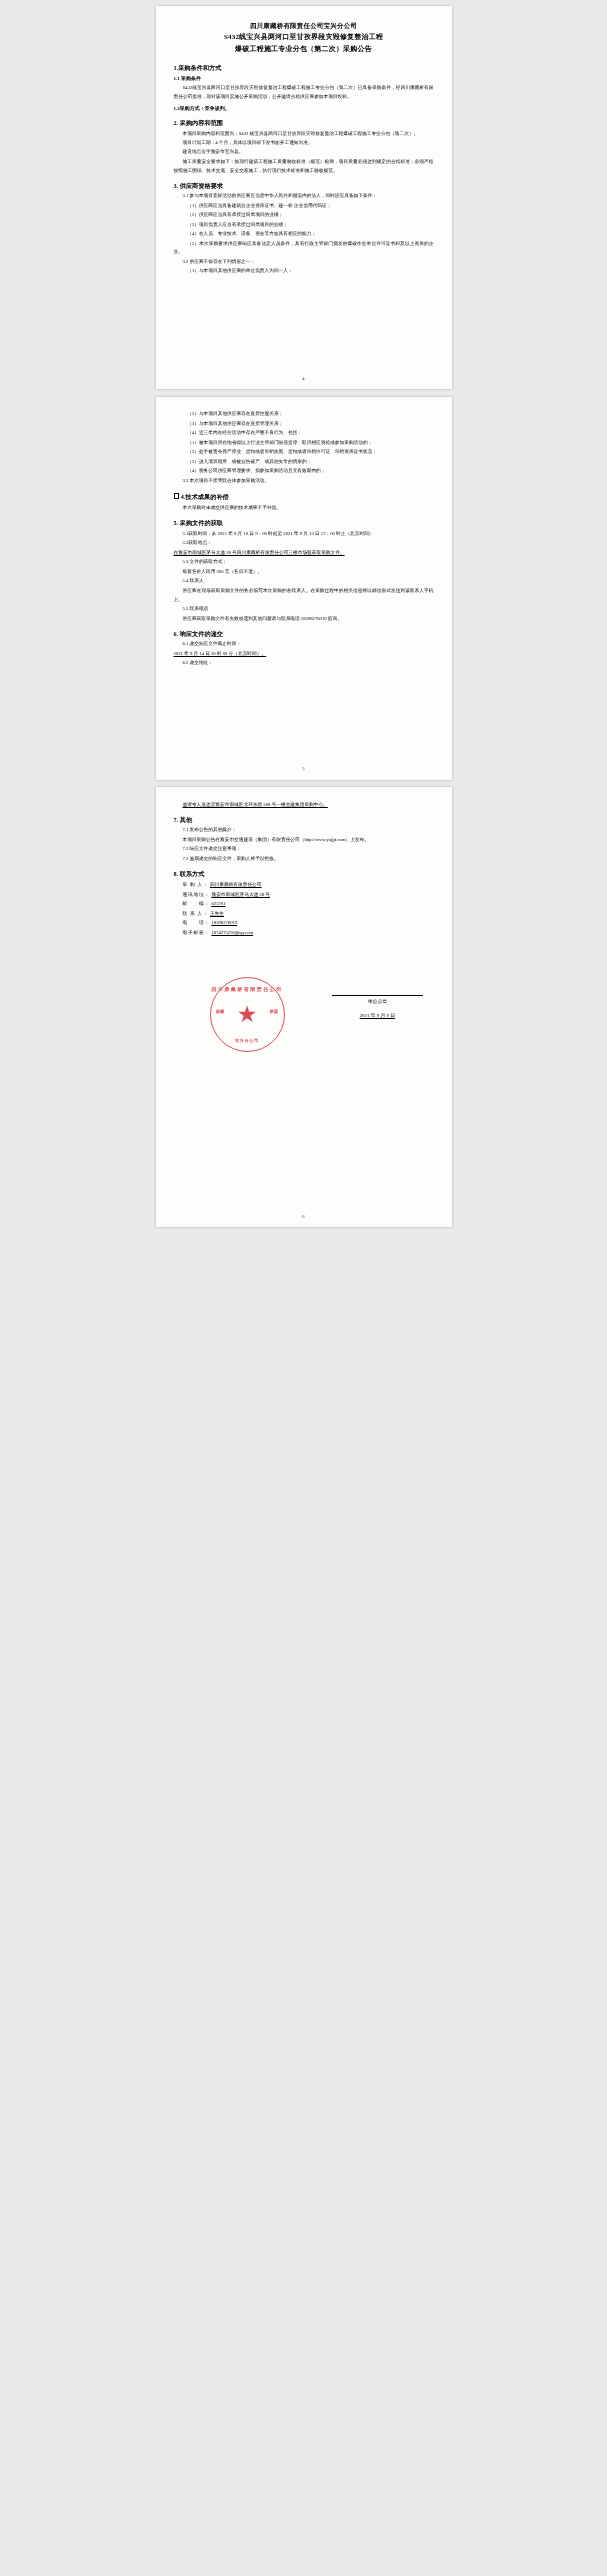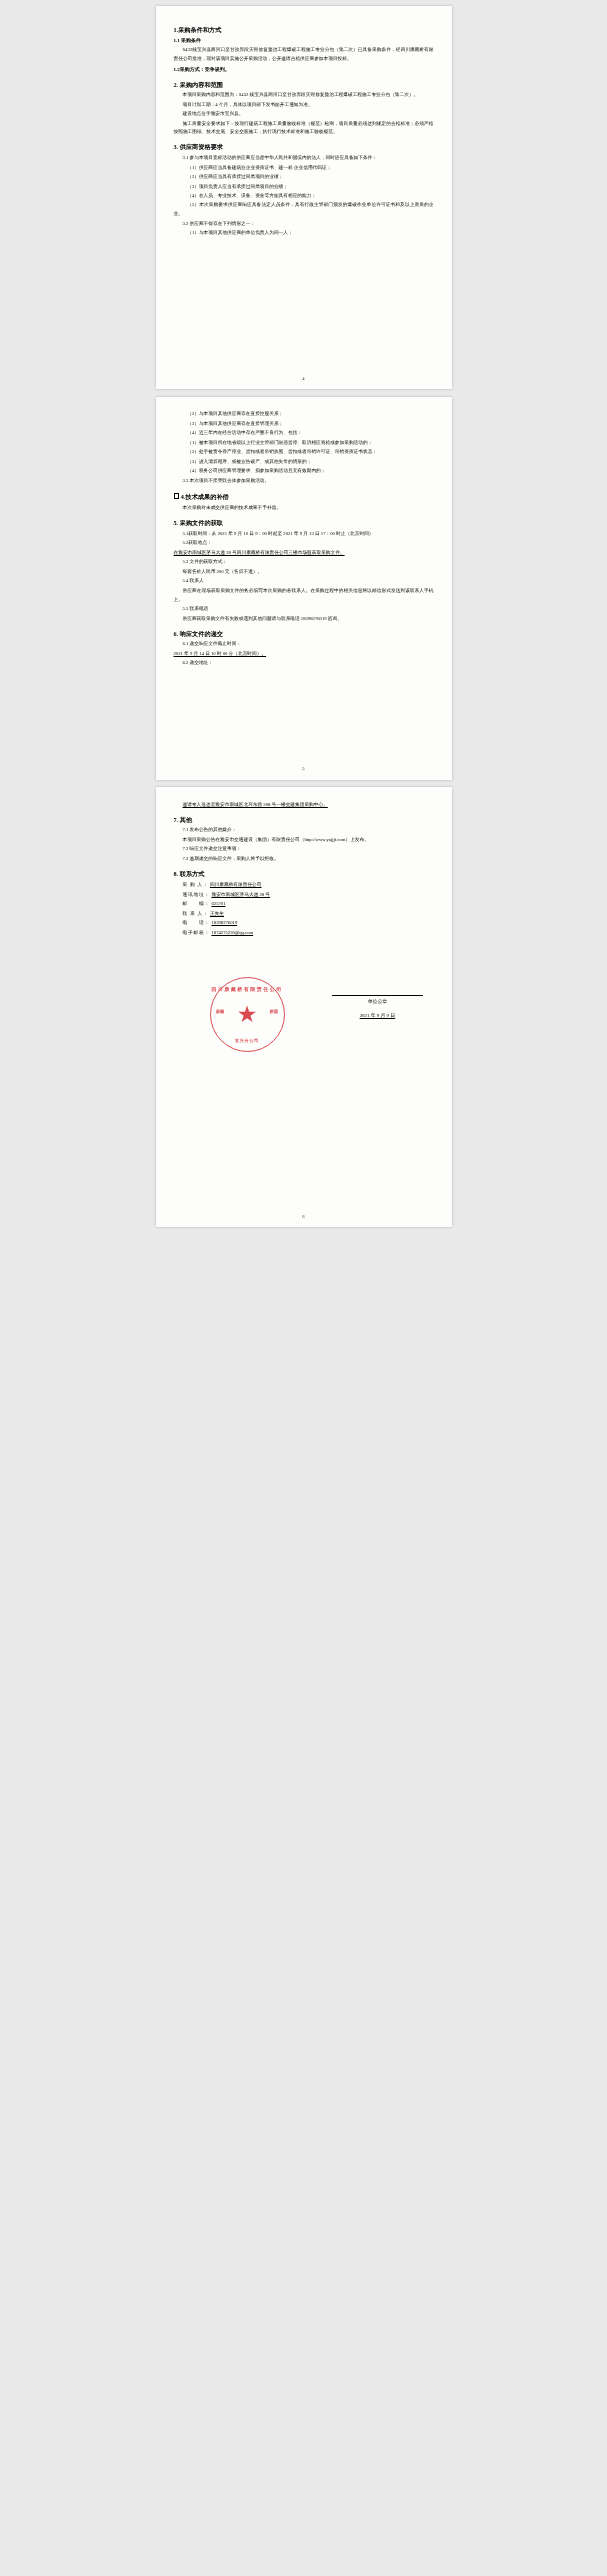--- a/index.html
+++ b/index.html
@@ -158,20 +158,25 @@
 </style>
 </head>
 <body>
 
 <div class="page-wrap">
 
   <div class="spacer-top"></div>
 
   <div class="page page-1">
 
+    <div class="title-block">
+      <div class="title-line t1">四川康藏桥有限责任公司宝兴分公司</div>
+      <div class="title-line t2">S432线宝兴县两河口至甘孜界段灾毁修复整治工程</div>
+      <div class="title-line t3">爆破工程施工专业分包（第二次）采购公告</div>
+    </div>
 
     <h2 class="sec">1.采购条件和方式</h2>
     <h3 class="sub">1.1 采购条件</h3>
     <p class="para">S432线宝兴县两河口至甘孜界段灾毁修复整治工程爆破工程施工专业分包（第二次）已具备采购条件，经四川康藏桥有限责任公司批准，现对该项目实施公开采购活动，公开邀请合格供应商参加本项目投标。</p>
 
     <h3 class="sub">1.2采购方式：竞争谈判。</h3>
 
     <h2 class="sec">2. 采购内容和范围</h2>
     <p class="para">本项目采购内容和范围为：S432 线宝兴县两河口至甘孜界段灾毁修复整治工程爆破工程施工专业分包（第二次）。</p>
     <p class="para">项目计划工期：4 个月，具体以项目部下发书面开工通知为准。</p>

